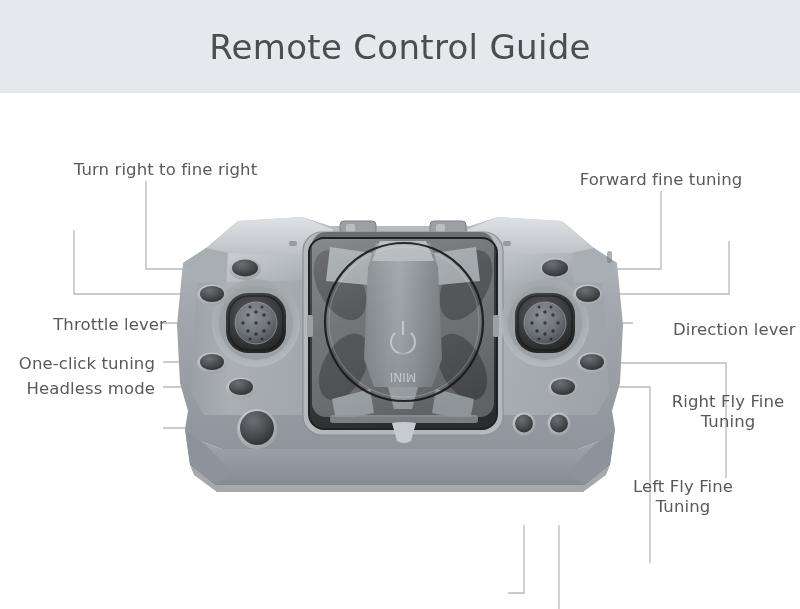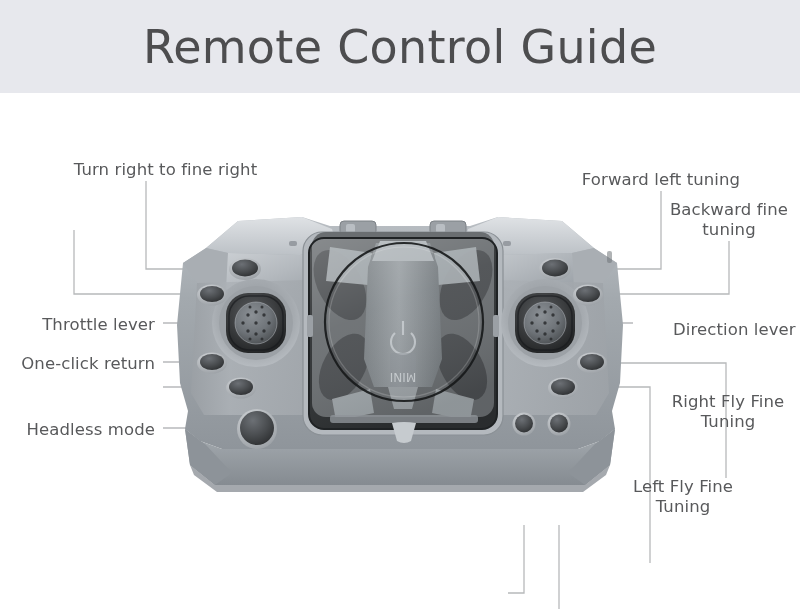--- a/index.html
+++ b/index.html
@@ -12,21 +12,21 @@
   #stage{position:absolute;left:0;top:0;width:800px;height:609px;}
 
   
   .header{
     position:absolute;left:0;top:0;width:800px;height:93px;
     background:#e7e8ed;
   }
   .header-title{
     position:absolute;left:0;top:0;width:800px;height:93px;
     display:flex;align-items:center;justify-content:center;
-    font-size:46px;font-weight:400;color:#4d4d4f;
+    font-size:34px;font-weight:400;color:#4d4d4f;
     letter-spacing:0.3px;
   }
 
   
   #art{position:absolute;left:0;top:93px;width:800px;height:516px;}
 
   
   .label{
     position:absolute;
     color:#58595b;
@@ -340,31 +340,29 @@
       <g>
         <circle cx="559" cy="331" r="11.5" fill="url(#gBtnRing)"></circle>
         <circle cx="559" cy="330.5" r="9" fill="url(#gBtnDark)"></circle>
       </g>
     </g>
   </svg>
 
   <div class="label l-center" style="left:63px;top:160px;width:205px;">Turn right to fine right</div>
 
 
-  <div class="label l-right" style="left:0px;top:315px;width:155px;">Throttle lever</div>
-
-  <div class="label l-right" style="left:0px;top:354px;width:155px;">One-click return</div>
-
-  <div class="label l-right" style="left:0px;top:379px;width:155px;margin-top:41px;">Headless mode</div>
-
-
-  <div class="label l-center" style="left:573px;top:170px;width:176px;">Forward left tuning</div>
-
-  <div class="label l-center" style="left:665px;top:200px;width:128px;">Backward fine
-tuning</div>
+  <div class="label l-right" style="left:0px;top:315px;width:155px;padding-left:11px;">Throttle lever</div>
+
+  <div class="label l-right" style="left:0px;top:354px;width:155px;">One-click tuning</div>
+
+  <div class="label l-right" style="left:0px;top:379px;width:155px;">Headless mode</div>
+
+
+  <div class="label l-center" style="left:573px;top:170px;width:176px;">Forward fine tuning</div>
+
 
   <div class="label l-left" style="left:641px;top:320px;width:160px;">Direction lever</div>
 
   <div class="label l-center" style="left:663px;top:392px;width:130px;">Right Fly Fine
 Tuning</div>
 
   <div class="label l-center" style="left:622px;top:477px;width:122px;">Left Fly Fine
 Tuning</div>
 
 

